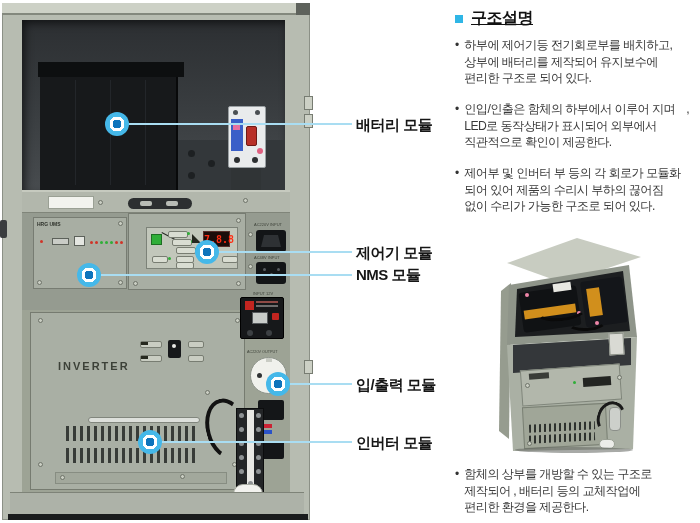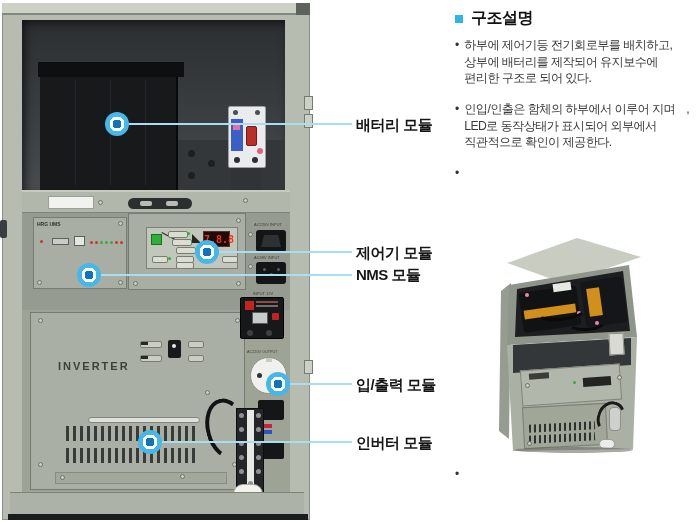--- a/index.html
+++ b/index.html
@@ -8,21 +8,21 @@
   .a{position:absolute;box-sizing:border-box;}
   
   .cdot{position:absolute;width:24px;height:24px;border-radius:50%;
         background:radial-gradient(circle,#0e74bc 0 4.5px,#ffffff 4.5px 7.5px,#45b8e9 7.5px 12px);z-index:30;}
   .cline{position:absolute;height:2px;background:#a9ddf2;z-index:25;}
   .clabel{position:absolute;font-size:15px;font-weight:700;color:#161616;white-space:nowrap;z-index:30;
           letter-spacing:-0.5px;}
   
   .heading-row{position:absolute;left:455px;top:8px;display:flex;align-items:center;gap:8px;z-index:10;}
   .hsq{width:8px;height:8px;background:#2fb6e6;}
-  .htxt{font-size:16px;font-weight:700;color:#111;letter-spacing:-0.5px;}
+  .htxt{font-size:16px;font-weight:700;color:#111;letter-spacing:-0.5px;text-decoration:underline;}
   .para{position:absolute;left:455px;width:245px;display:flex;gap:5px;z-index:10;}
   .bdot{font-size:12px;color:#333;line-height:16px;}
   .ptext{font-size:12.2px;line-height:16.5px;color:#3a3a3a;white-space:pre-line;letter-spacing:-0.6px;}
   
   .scr{position:absolute;width:5px;height:5px;border-radius:50%;background:#c9cdc2;border:1px solid #6e7369;box-sizing:border-box;}
   .led{position:absolute;width:3px;height:3px;border-radius:50%;}
   .led-r{background:#d03428}.led-g{background:#2fae38}
   .pill{position:absolute;height:5px;background:#d9ddd2;border:1px solid #787d72;border-radius:2px;}
   .tiny{position:absolute;font-size:5px;color:#4a4f46;white-space:nowrap;transform-origin:0 0;}
   .vent{background:repeating-linear-gradient(90deg,#383c38 0 3px,transparent 3px 7px);}
@@ -229,23 +229,29 @@
 편리한 구조로 되어 있다.</span>
   </div>
   <div class="para" style="top:101px;">
     <span class="bdot">•</span>
     <span class="ptext">인입/인출은 함체의 하부에서 이루어 지며ᅠ,
 LED로 동작상태가 표시되어 외부에서
 직관적으로 확인이 제공한다.</span>
   </div>
   <div class="para" style="top:165px;">
     <span class="bdot">•</span>
+    <span class="ptext">제어부 및 인버터 부 등의 각 회로가 모듈화
+되어 있어 제품의 수리시 부하의 끊어짐
+없이 수리가 가능한 구조로 되어 있다.</span>
   </div>
   <div class="para" style="top:466px;">
     <span class="bdot">•</span>
+    <span class="ptext">함체의 상부를 개방할 수 있는 구조로
+제작되어 , 배터리 등의  교체작업에
+편리한 환경을 제공한다.</span>
   </div>
 
   <div class="a" style="left:497px;top:233px;width:146px;height:228px;">
 
     <div class="a" style="left:0;top:0;width:146px;height:228px;background:#c8ccc1;clip-path:polygon(10px 30px,80px 5px,144px 24px,66px 50px);"></div>
 
     <div class="a" style="left:0;top:0;width:146px;height:228px;background:#969c8f;clip-path:polygon(4px 58px,14px 50px,12px 206px,2px 198px);"></div>
 
     <div class="a" style="left:0;top:0;width:146px;height:228px;background:#8f958a;clip-path:polygon(12px 52px,132px 32px,140px 104px,10px 112px);"></div>
 

